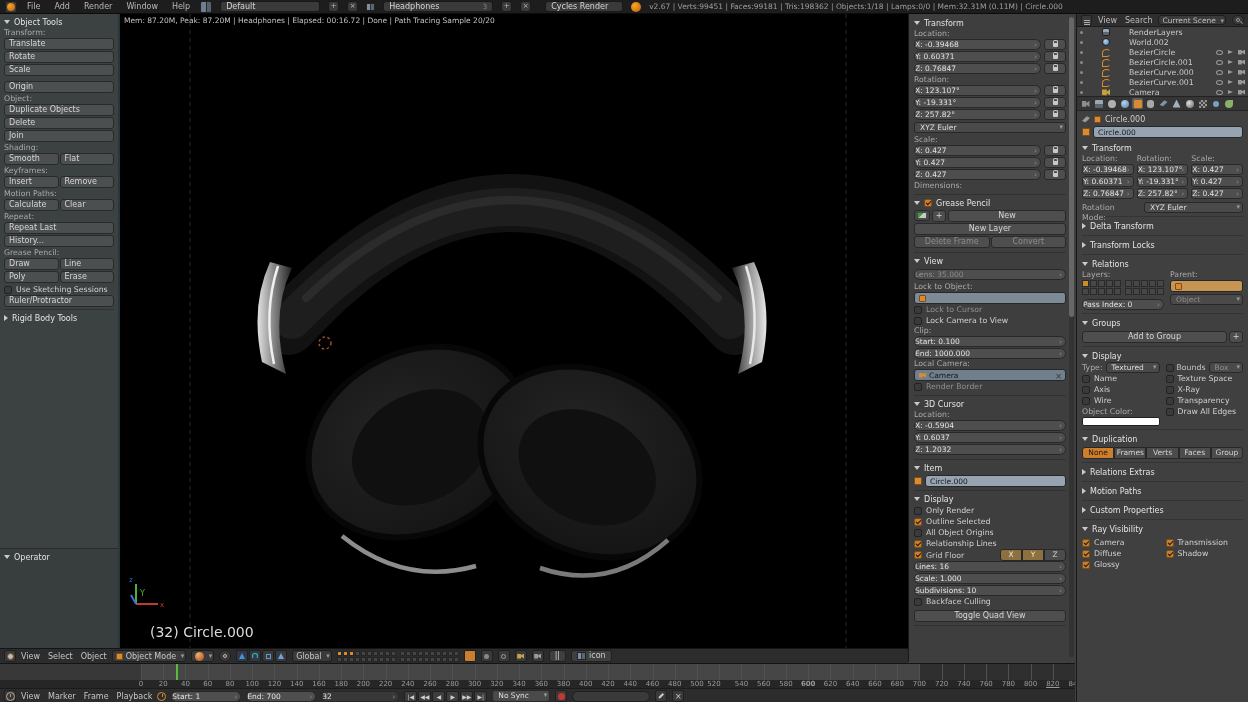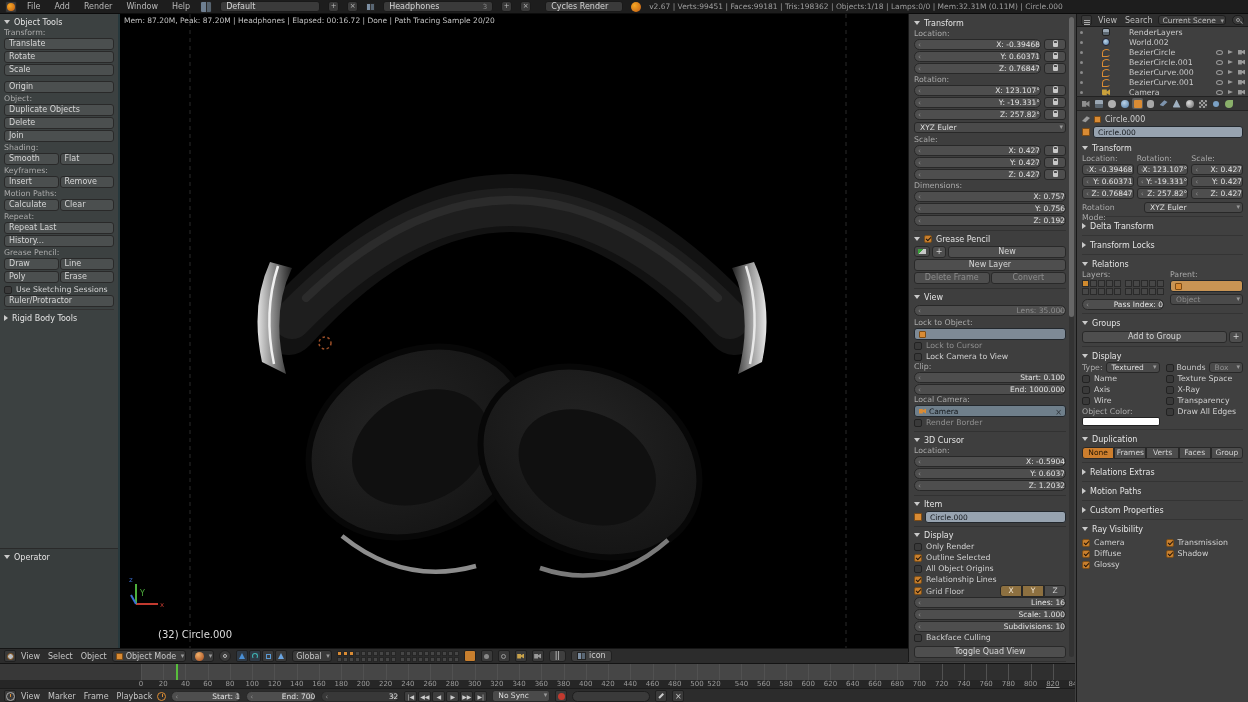--- a/index.html
+++ b/index.html
@@ -1,20 +1,20 @@
 <!DOCTYPE html>
 <html><head>
 <meta charset="utf-8">
 <style>
 *{margin:0;padding:0;box-sizing:border-box}
 body{font-family:"DejaVu Sans","Liberation Sans",sans-serif;background:#000;font-size:9px;color:#c8c8c8}
 #app{position:relative;width:1248px;height:702px;background:#404040;overflow:hidden}
 
 
-.sl{position:relative;background:#4e4e4e;border:1px solid #282828;border-radius:6px;height:11px;line-height:9px;text-align:right;font-size:7.5px;color:#e3e3e3;overflow:hidden;white-space:nowrap}
+.sl{position:relative;background:#4e4e4e;border:1px solid #282828;border-radius:6px;height:11px;line-height:9px;text-align:left;font-size:7.5px;color:#e3e3e3;overflow:hidden;white-space:nowrap}
 .sl::before{content:"\2039";position:absolute;left:3px;top:0;color:#909090}
 .sl::after{content:"\203A";position:absolute;right:3px;top:0;color:#909090}
 .sl.gray{color:#8d8d8d}
 .sl.sq{border-radius:3px}
 .drop{position:relative;background:#4a4a4a;border:1px solid #282828;border-radius:3px;height:11px;line-height:9px;font-size:7.5px;color:#dedede;padding:0 10px 0 5px;white-space:nowrap;overflow:hidden}
 .drop::after{content:"\25BE";position:absolute;right:2px;top:0;color:#9a9a9a;font-size:7px}
 .drop.gray{color:#8d8d8d}
 .fld{background:#97a3b0;border:1px solid #23282d;border-radius:3px;height:12px;line-height:11px;font-size:7.5px;color:#14181c;padding:0 4px;display:flex;align-items:center;gap:3px;overflow:hidden;white-space:nowrap}
 .btn{background:#4e4e4e;border:1px solid #292929;border-radius:3px;height:12px;line-height:10px;font-size:8px;color:#d6d6d6;text-align:center;overflow:hidden;white-space:nowrap}
 .chk{width:8px;height:8px;border-radius:2px;background:#3a3a3a;border:1px solid #222;flex:none;position:relative}
@@ -46,21 +46,21 @@
 
 .shelf{position:absolute;left:0;top:14px;width:120px;height:634px;background:#3c4141;border-right:2px solid #27383c;padding:2px 4px;overflow:hidden}
 .shelf .btn{display:block;width:100%;text-align:left;padding:0 4px;margin-bottom:1px;background:#4b4f4f}
 .btnrow{display:flex;gap:1px;margin-bottom:1px}
 .btnrow .btn{flex:1;margin:0}
 .opsec{position:absolute;left:0;top:534px;width:100%;border-top:1px solid #2a2a2a;padding:2px 4px;background:#383d3d;height:100px}
 
 
 .viewport{position:absolute;left:120px;top:14px;width:788px;height:634px;background:#000;overflow:hidden}
 .rstats{position:absolute;left:4px;top:2px;font-size:7.5px;color:#c2c2c2;white-space:nowrap}
-.objlabel{position:absolute;left:38px;bottom:8px;font-size:10px;color:#dcdcdc}
+.objlabel{position:absolute;left:30px;bottom:8px;font-size:14px;color:#dcdcdc}
 .gizmo{position:absolute;left:8px;bottom:34px;width:40px;height:40px}
 
 
 .vheader{position:absolute;left:0;top:648px;width:908px;height:15px;background:#2c2c2c;border-top:1px solid #151515;display:flex;align-items:center;gap:5px;padding:0 4px;font-size:8px;color:#c6c6c6}
 .hicon{width:12px;height:12px;background:#3a3a3a;border:1px solid #202020;border-radius:2px;flex:none;display:flex;align-items:center;justify-content:center;font-size:7px}
 .hdd{display:flex;align-items:center;gap:3px;background:#3a3a3a;border:1px solid #1e1e1e;border-radius:3px;height:12px;padding:0 9px 0 3px;position:relative;white-space:nowrap}
 .hdd::after{content:"\25BE";position:absolute;right:1px;top:1px;color:#999;font-size:7px}
 .mgrid{display:grid;grid-template-columns:repeat(10,5px);grid-auto-rows:5px;gap:1px}
 .mcell{background:#454545;border:1px solid #262626}
 .mcell.on{background:#d98b34}
@@ -356,25 +356,20 @@
             </div>
           </div>
           <div class="nrow">
             <div class="sl">Z: 0.427</div>
             <div class="lockbtn">
               <span class="lock"></span>
             </div>
           </div>
         </div>
       <div class="lab">Dimensions:</div>
-      <div>
-          <div class="sl" style="margin-bottom:1px">X: 0.757</div>
-          <div class="sl" style="margin-bottom:1px">Y: 0.756</div>
-          <div class="sl" style="margin-bottom:1px">Z: 0.192</div>
-        </div>
     </div>
 
     <div class="sect">
       <div class="phead">
           <b class="tri-d"></b>
           <span class="chk on"></span>
           <span>Grease Pencil</span>
         </div>
       <div style="display:flex;gap:2px;margin:1px 0">
         <span class="gpen"></span>
@@ -1016,21 +1011,21 @@
         <span class="tick" style="left: 697px;">500</span>
         <div class="tickline" style="left: 719.24px;"></div>
         <span class="tick" style="left: 714px;">520</span>
         <div class="tickline" style="left: 741.48px;"></div>
         <span class="tick" style="left: 741.48px;">540</span>
         <div class="tickline" style="left: 763.72px;"></div>
         <span class="tick" style="left: 763.72px;">560</span>
         <div class="tickline" style="left: 785.96px;"></div>
         <span class="tick" style="left: 785.96px;">580</span>
         <div class="tickline" style="left: 808.2px;"></div>
-        <span class="tick" style="left: 808.2px;">600</span>
+        <span class="tick" style="left: 808.2px; font-weight: bold;">600</span>
         <div class="tickline" style="left: 830.44px;"></div>
         <span class="tick" style="left: 830.44px;">620</span>
         <div class="tickline" style="left: 852.68px;"></div>
         <span class="tick" style="left: 852.68px;">640</span>
         <div class="tickline" style="left: 874.92px;"></div>
         <span class="tick" style="left: 874.92px;">660</span>
         <div class="tickline" style="left: 897.16px;"></div>
         <span class="tick" style="left: 897.16px;">680</span>
         <div class="tickline" style="left: 919.4px;"></div>
         <span class="tick" style="left: 919.4px;">700</span>

